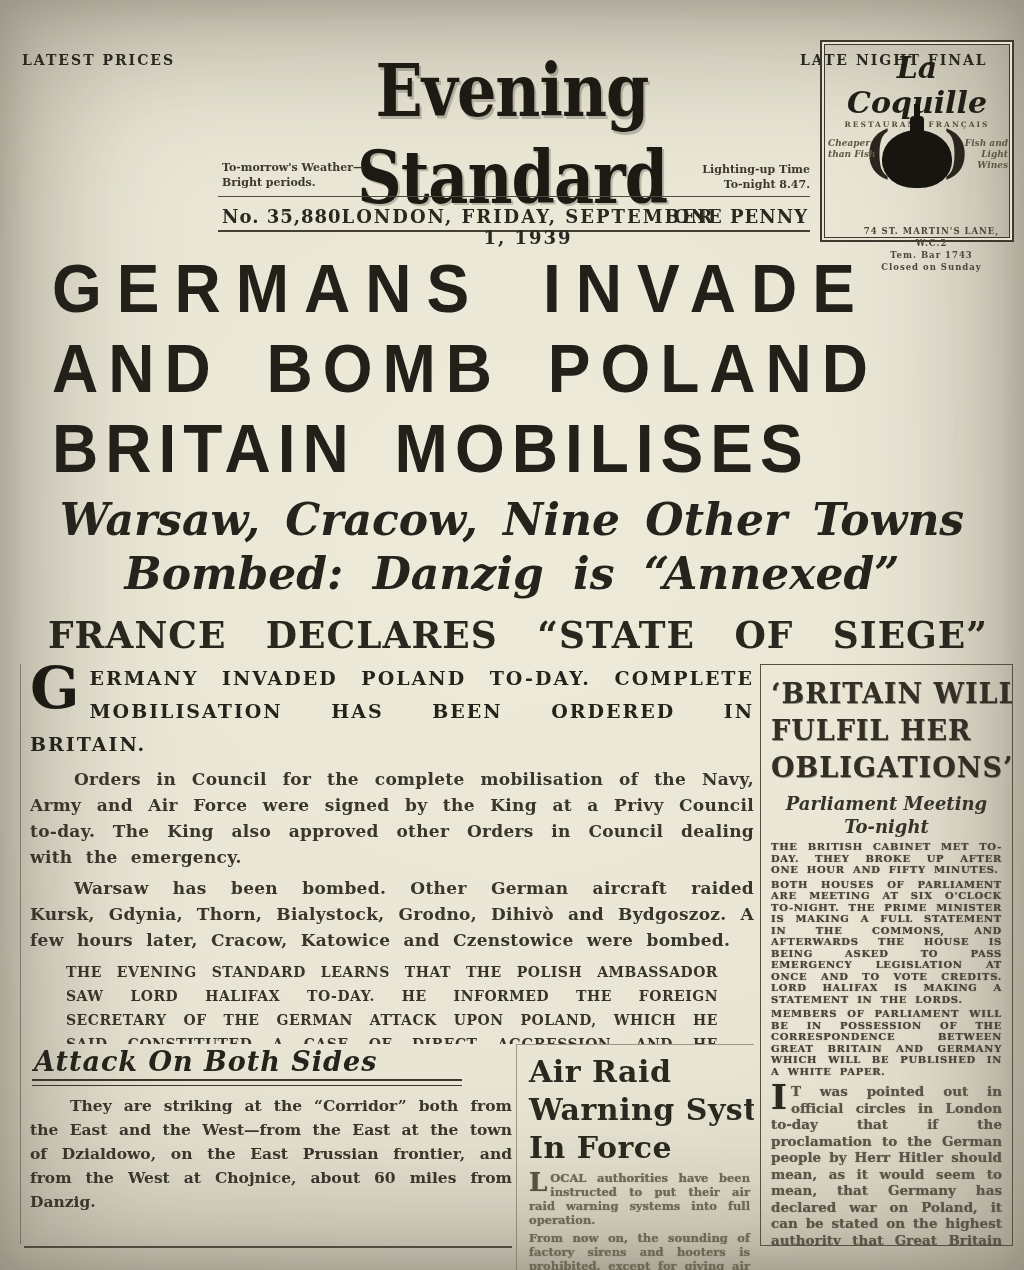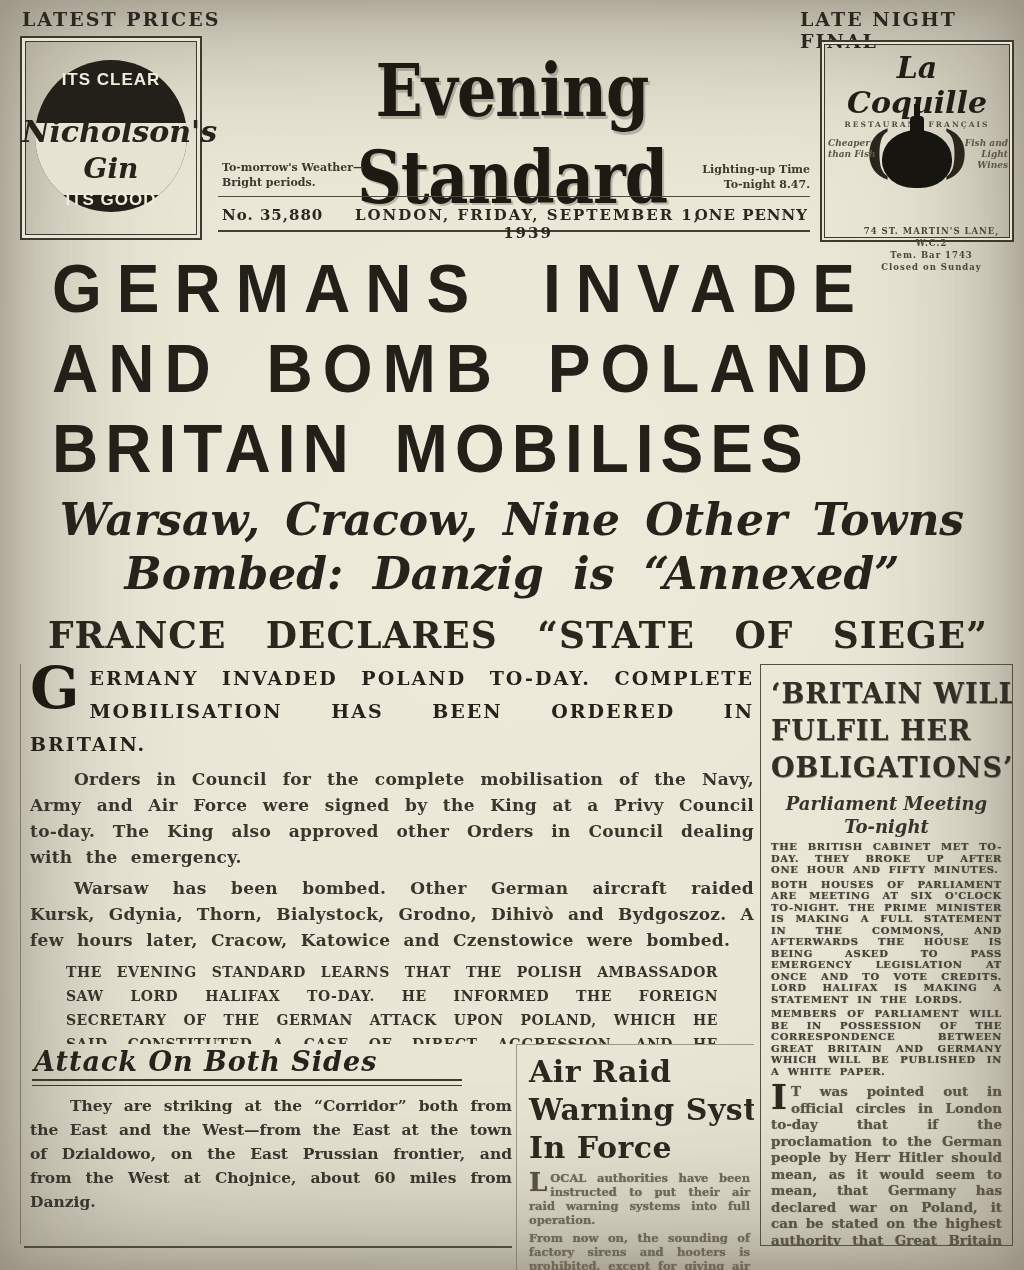--- a/index.html
+++ b/index.html
@@ -8,34 +8,34 @@
     position:relative;width:1024px;height:1270px;overflow:hidden;
     font-family:"DejaVu Serif", serif;color:#2a2720;
     background:radial-gradient(ellipse 120% 95% at 50% 42%, #eeebdb 0%, #e9e5d4 45%, #ddd9c7 72%, #c2bdab 90%, #a19c8a 100%);
     box-shadow:inset 0 0 140px 30px rgba(88,83,68,.45), inset 0 0 36px 8px rgba(110,104,88,.25);
   }
   .abs{position:absolute;}
   .hrule{position:absolute;background:#4e4a3d;}
   .vrule{position:absolute;background:rgba(78,73,58,.55);width:1px;}
 
   
-  .corner-label{font-weight:bold;font-size:19px;letter-spacing:2px;color:#2b2821;}
+  .corner-label{font-weight:bold;font-size:14px;letter-spacing:2px;color:#2b2821;margin-top:44px;}
 
   
   #gin-ad{left:20px;top:36px;width:178px;height:200px;border:2px solid #3d392e;box-shadow:inset 0 0 0 3px #e9e5d4, inset 0 0 0 4px #3d392e;}
   #gin-circle{position:absolute;left:13px;top:22px;width:152px;height:152px;border-radius:50%;background:#23201a;overflow:hidden;}
   #gin-band{position:absolute;left:-4px;top:63px;width:186px;height:72px;background:#e7e3d2;}
   .gin-arc{position:absolute;width:100%;text-align:center;color:#efecdc;font-family:"Liberation Sans",sans-serif;font-weight:bold;font-size:17px;letter-spacing:1px;}
   .gin-script{position:absolute;width:178px;text-align:center;font-style:italic;font-weight:bold;color:#26231c;}
 
   
   #masthead-title{left:212px;top:48px;width:600px;text-align:center;font-size:62px;font-weight:bold;letter-spacing:-1px;word-spacing:28px;color:#1d1a14;transform:scaleY(1.18);transform-origin:top;text-shadow:2px 2px 0 rgba(40,36,28,.25);}
   .mast-small{font-size:11px;font-weight:bold;color:#3c382e;line-height:15px;}
   #dateline-row{left:218px;top:200px;width:592px;height:30px;border-bottom:2px solid #444033;}
-  .dateline-text{font-weight:bold;font-size:15px;letter-spacing:1px;color:#2b2821;}
+  .dateline-text{font-weight:bold;font-size:18px;letter-spacing:1px;color:#2b2821;}
 
   
   #coquille-ad{left:820px;top:40px;width:190px;height:198px;border:2px solid #3d392e;box-shadow:inset 0 0 0 2px #e9e5d4, inset 0 0 0 3px #3d392e;text-align:center;}
   #coquille-title{margin-top:8px;font-size:30px;font-weight:bold;font-style:italic;color:#211e18;}
   #coquille-sub{font-size:7.5px;font-weight:bold;letter-spacing:2px;color:#55504024;color:#554f3f;}
   #shell-wrap{position:absolute;left:0;top:62px;width:190px;height:92px;}
   #shell-blob{position:absolute;left:60px;top:26px;width:70px;height:58px;background:#17150f;border-radius:50% 50% 46% 46%;}
   #bottle-neck{position:absolute;left:92px;top:0px;width:6px;height:14px;background:#17150f;}
   #bottle-body{position:absolute;left:88px;top:12px;width:14px;height:20px;background:#17150f;border-radius:4px;}
   .shell-paren{position:absolute;top:14px;font-size:56px;color:#2a261e;font-weight:bold;}
@@ -76,29 +76,20 @@
   .brit-drop{float:left;font-size:34px;line-height:28px;padding-right:4px;color:#2b2820;}
 </style>
 </head>
 <body>
 
 <div id="page">
 
   <div class="abs corner-label" style="left:22px;top:8px;">LATEST PRICES</div>
   <div class="abs corner-label" style="left:800px;top:8px;">LATE NIGHT FINAL</div>
 
-  <div class="abs" id="gin-ad">
-    <div id="gin-circle">
-      <div id="gin-band"></div>
-    </div>
-    <div class="gin-arc" style="top:32px;">ITS CLEAR</div>
-    <div class="gin-script" style="top:76px;font-size:30px;">Nicholson's</div>
-    <div class="gin-script" style="top:114px;font-size:28px;">Gin</div>
-    <div class="gin-arc" style="top:152px;">ITS GOOD</div>
-  </div>
 
   <div class="abs" id="masthead-title">Evening Standard</div>
   <div class="abs mast-small" style="left:222px;top:160px;">
     <div>To-morrow's Weather—</div>
     <div>Bright periods.</div>
   </div>
   <div class="abs mast-small" style="left:640px;top:162px;width:170px;text-align:right;">
     <div>Lighting-up Time</div>
     <div>To-night 8.47.</div>
   </div>

